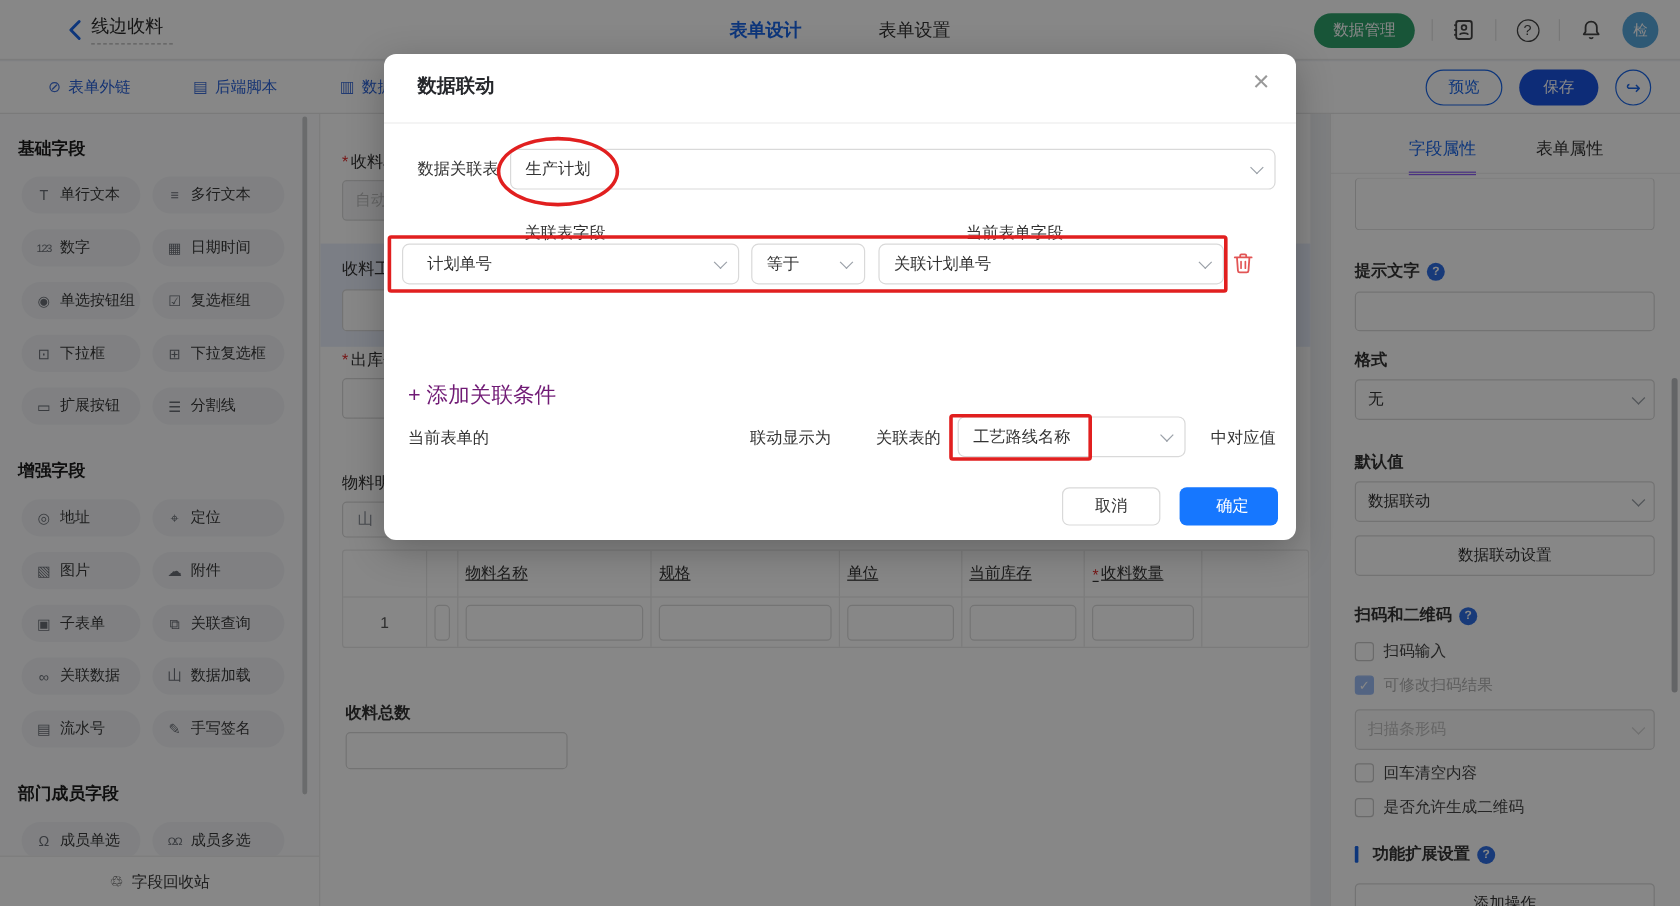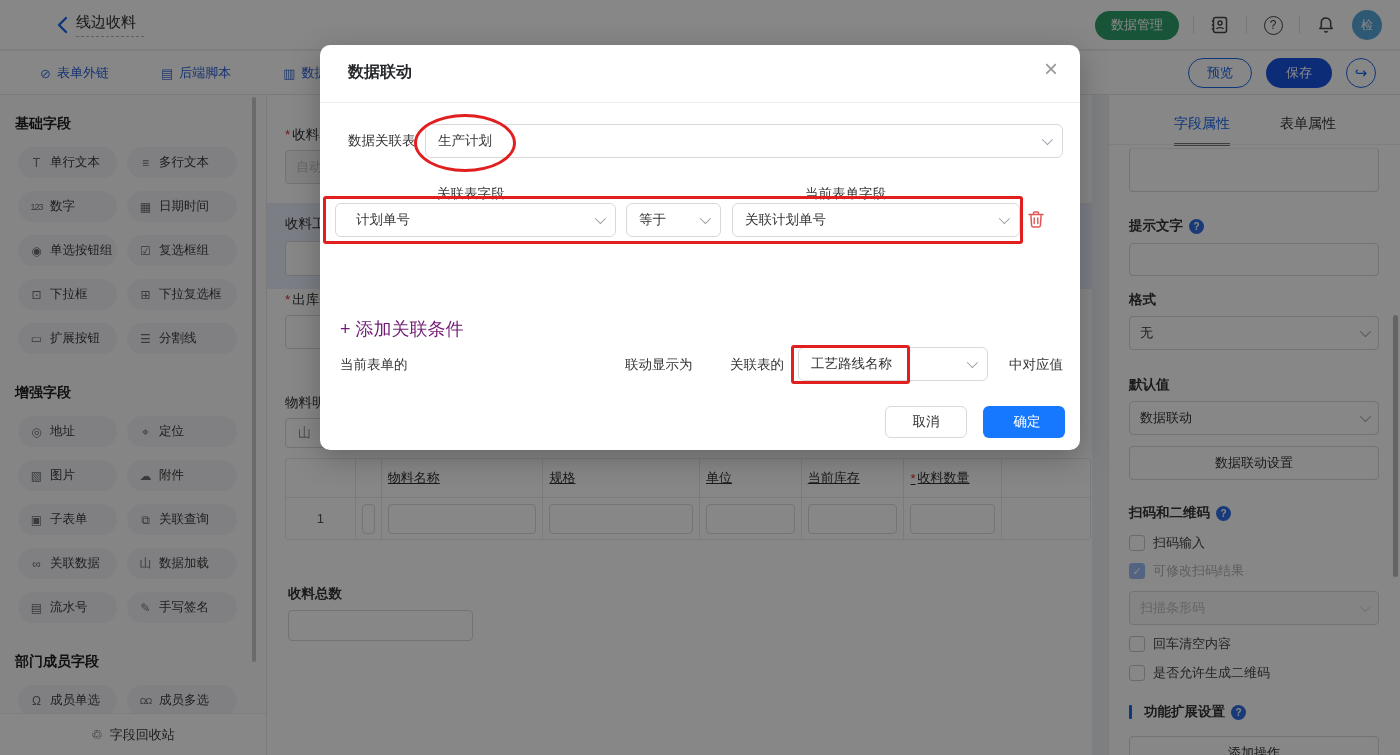--- a/index.html
+++ b/index.html
@@ -58,21 +58,21 @@
   .tbl-cell:last-child{border-right:none;}
   .tbl-head .tbl-cell{height:38px;text-decoration:underline;}
   .tbl-body .tbl-cell{height:42px;border-top:1px solid #e9e9e9;}
   .cell-input{height:30px;border:1px solid #dcdcdc;border-radius:4px;background:#fff;flex:1;}
   .rownum{justify-content:center;color:#555;}
 
   
   .rpanel{position:absolute;left:1108px;top:95px;width:292px;height:660px;background:#fff;border-left:1px solid #e8e8e8;overflow:hidden;}
   .rp-tabs{position:absolute;top:20px;left:0;width:292px;display:flex;justify-content:center;gap:50px;}
   .rp-tab{font-size:14px;color:#333;cursor:pointer;padding-bottom:10px;}
-  .rp-tab.active{color:#1a66e8;border-bottom:3px solid #737373;}
+  .rp-tab.active{color:#1a66e8;border-bottom:3px solid #8b5cf6;}
   .rp-divider{position:absolute;top:49px;left:0;width:292px;height:1px;background:#f0f0f0;}
   .rp-label{position:absolute;left:20px;font-size:13.5px;color:#333;font-weight:bold;display:flex;align-items:center;gap:6px;}
   .rp-input{position:absolute;left:20px;width:250px;border:1px solid #d9d9d9;border-radius:4px;background:#fff;}
   .rp-select{position:absolute;left:20px;width:250px;height:34px;border:1px solid #d9d9d9;border-radius:4px;background:#fff;display:flex;align-items:center;padding:0 10px;font-size:13px;color:#333;cursor:pointer;justify-content:space-between;}
   .rp-select.disabled{color:#bfbfbf;background:#fafafa;cursor:default;}
   .rp-btn{position:absolute;left:20px;width:250px;height:34px;border:1px solid #d9d9d9;border-radius:4px;background:#fff;font-size:13px;color:#333;display:flex;align-items:center;justify-content:center;cursor:pointer;}
   .cb-row{position:absolute;left:20px;display:flex;align-items:center;gap:8px;font-size:13px;color:#444;cursor:pointer;}
   .cb{width:16px;height:16px;border:1px solid #c9c9c9;border-radius:3px;background:#fff;flex:none;}
   .cb.checked-dis{background:#9dbdf5;border-color:#9dbdf5;color:#fff;display:flex;align-items:center;justify-content:center;font-size:11px;}
   .cb-row.dis{color:#b3b3b3;}
@@ -107,20 +107,24 @@
 
 <div class="stage">
 
   <div class="topbar">
     <div class="back">
       <svg width="22" height="22" viewBox="0 0 22 22">
           <polyline points="14,4 7,11 14,18" fill="none" stroke="#1a66e8" stroke-width="2.4" stroke-linecap="round" stroke-linejoin="round"></polyline>
         </svg>
     </div>
     <div class="app-title"><span>线边收料</span><span class="dash"></span></div>
+    <div class="top-tabs">
+      <div class="top-tab active">表单设计</div>
+      <div class="top-tab">表单设置</div>
+    </div>
     <div class="top-right">
       <button class="pill-green">数据管理</button>
       <div class="vdiv"></div>
       <div class="icon-btn">
         <svg width="20" height="20" viewBox="0 0 20 20">
             <rect x="3.5" y="2.5" width="13" height="15" rx="2" fill="none" stroke="#444" stroke-width="1.5"></rect>
             <circle cx="10" cy="8" r="2" fill="none" stroke="#444" stroke-width="1.4"></circle>
             <path d="M6.5 14c.7-1.8 6.3-1.8 7 0" fill="none" stroke="#444" stroke-width="1.4"></path>
             <line x1="1.8" y1="6" x2="3.5" y2="6" stroke="#444" stroke-width="1.5"></line>
             <line x1="1.8" y1="10" x2="3.5" y2="10" stroke="#444" stroke-width="1.5"></line>

